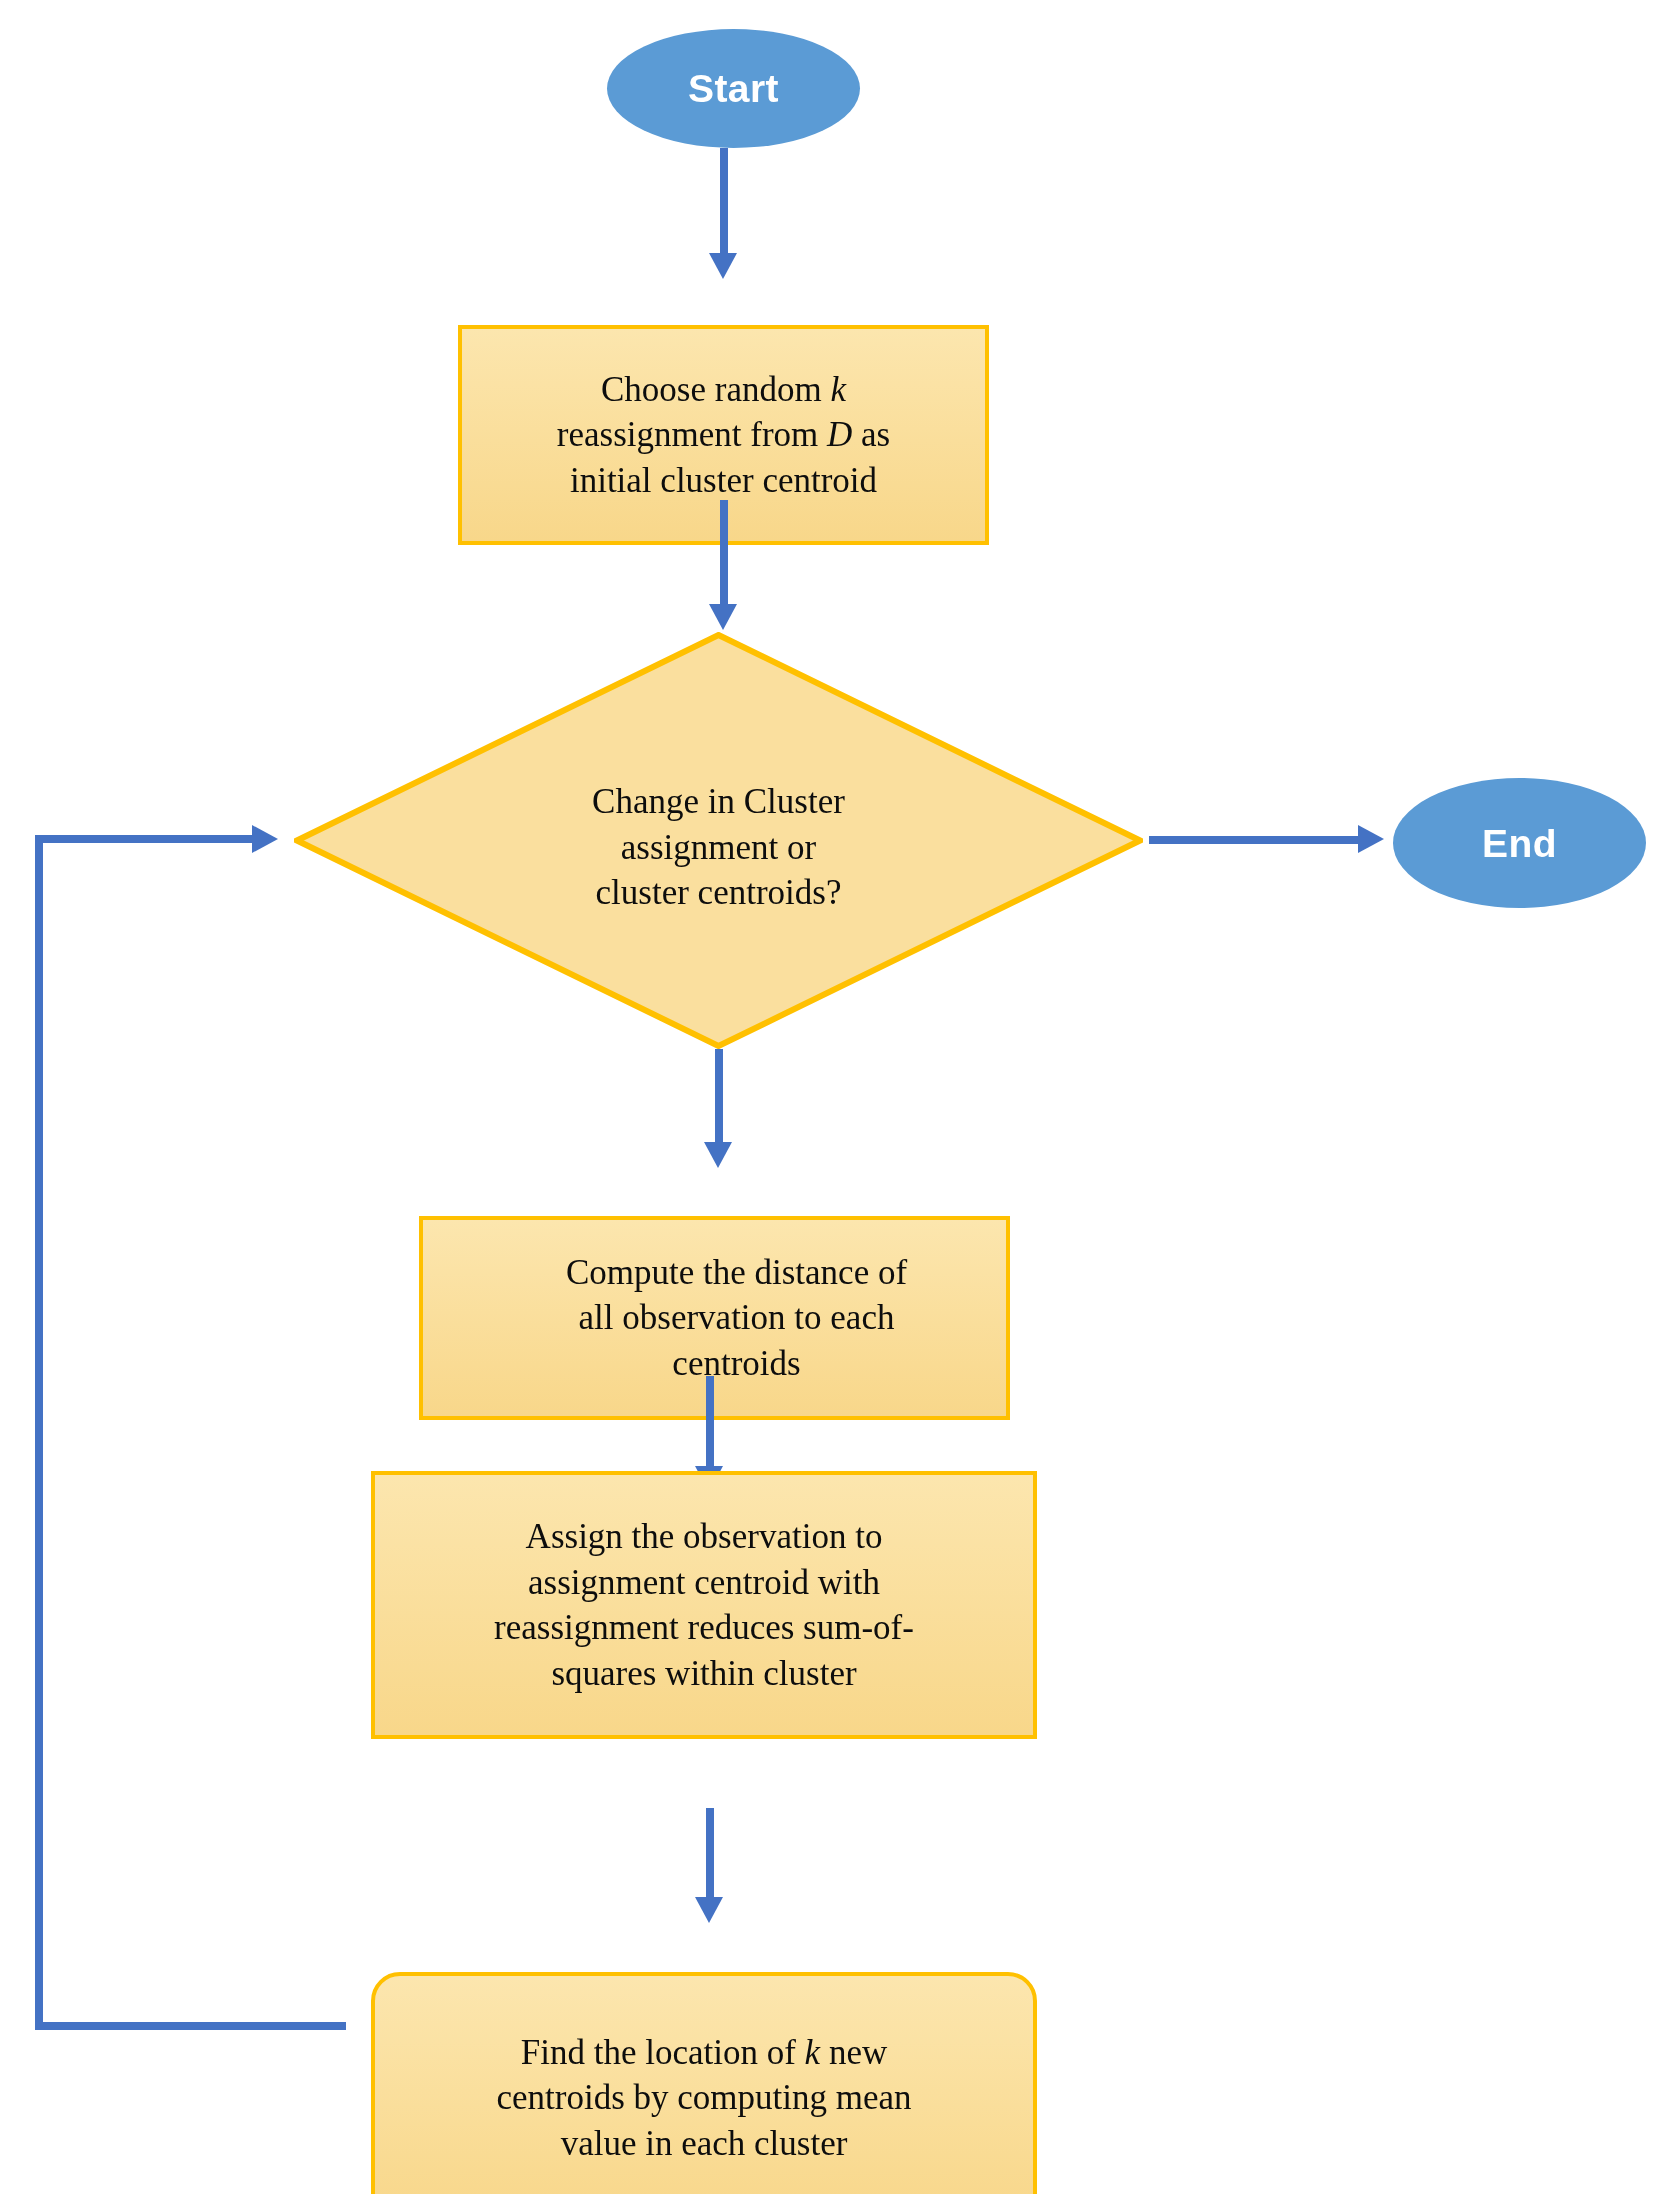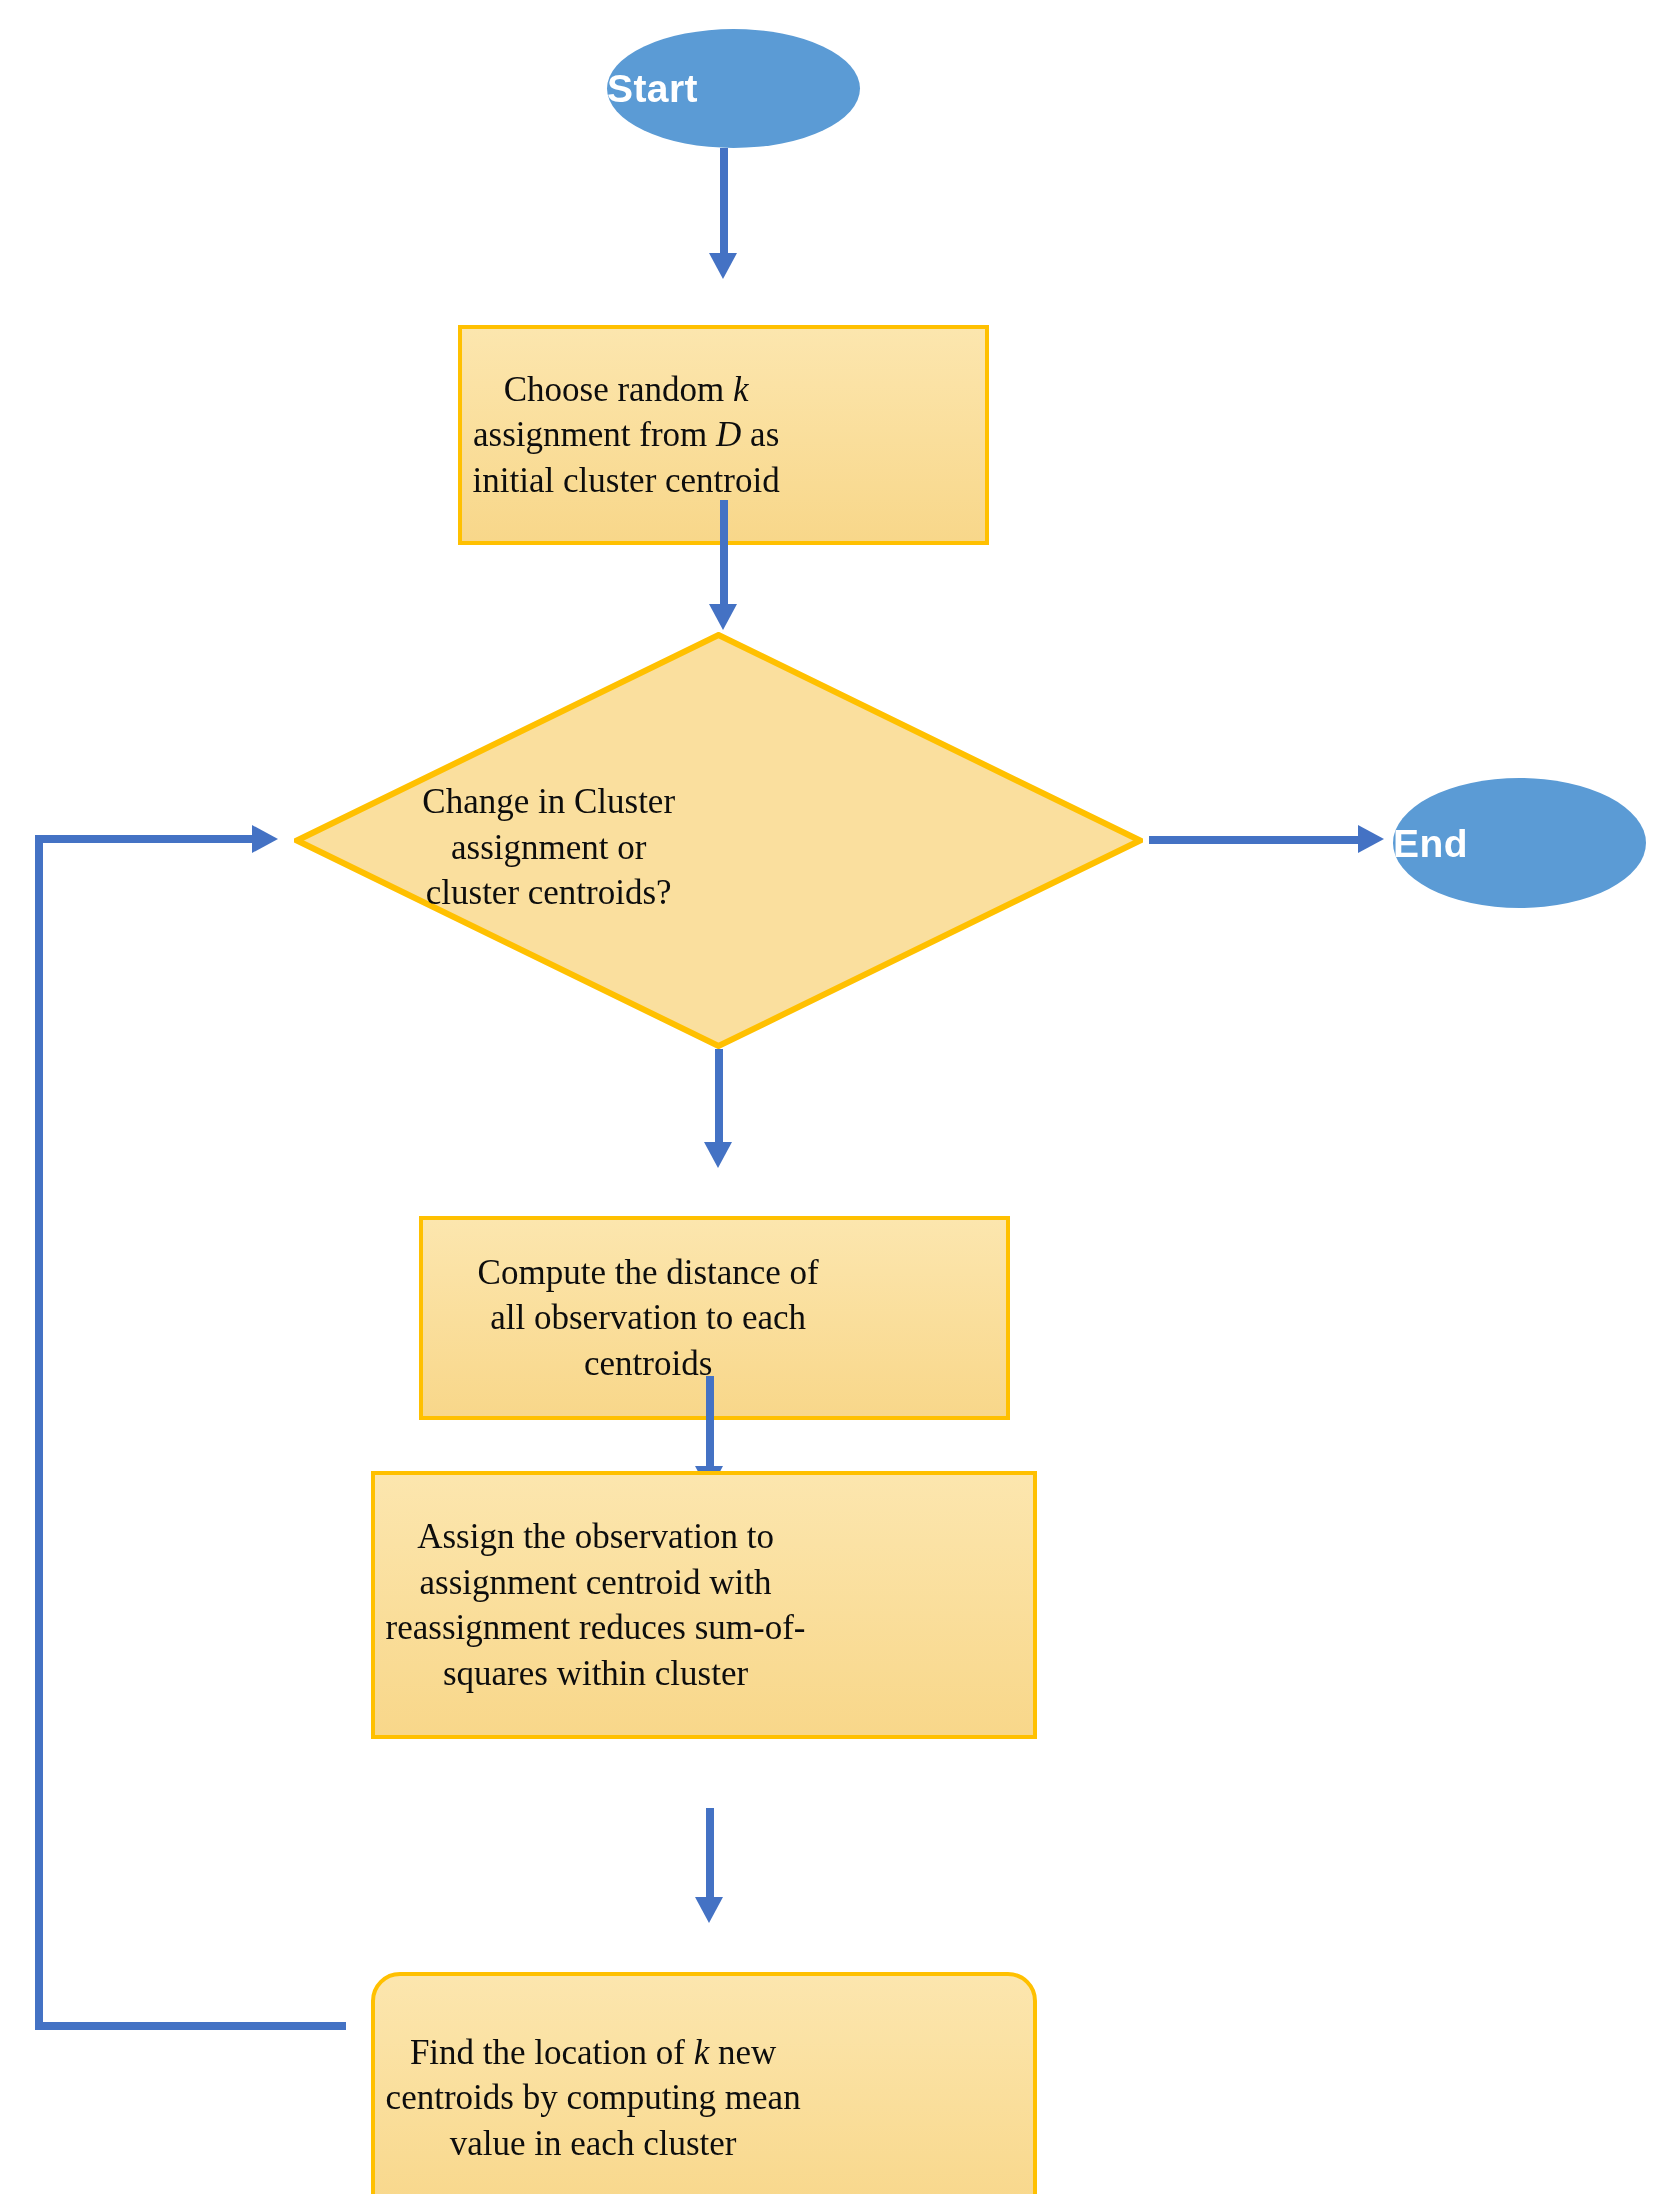--- a/index.html
+++ b/index.html
@@ -16,20 +16,21 @@
     width: 1678px;
     height: 2194px;
     background: #ffffff;
     overflow: hidden;
   }
   .node {
     position: absolute;
     box-sizing: border-box;
     display: flex;
     align-items: center;
+    justify-content: center;
     text-align: center;
   }
   
   .terminator {
     background: #5B9BD5;
     border-radius: 50%;
   }
   .terminator .label {
     font-family: "Liberation Sans", "DejaVu Sans", sans-serif;
     font-weight: bold;
@@ -103,21 +104,21 @@
   <div class="node terminator" style="left:607px; top:29px; width:253px; height:119px;">
     <span class="label">Start</span>
   </div>
 
   <div class="conn" style="left:720px; top:148px; width:8.3px; height:107px;"></div>
   <div class="arrowhead arrow-down" style="left:709px; top:253px;"></div>
 
   <div class="node process" style="left:458px; top:280px; width:531px; height:220px;">
     <div class="label">
       <span>Choose random </span><i>k</i><span></span><br>
-      <span>assignment from </span><i>D</i><span> as</span><br>
+      <span>reassignment from </span><i>D</i><span> as</span><br>
       <span>initial cluster centroid</span>
     </div>
   </div>
 
   <div class="conn" style="left:720px; top:500px; width:8.3px; height:106px;"></div>
   <div class="arrowhead arrow-down" style="left:709px; top:604px;"></div>
 
   <div class="node decision" style="left:294px; top:632px; width:849px; height:417px;">
     <svg class="diamond-shape" viewBox="0 0 1126 553" preserveAspectRatio="none">
       <polygon points="563,4 1122,276.5 563,549 4,276.5" fill="#FADF9E" stroke="#FFC000" stroke-width="8"></polygon>

